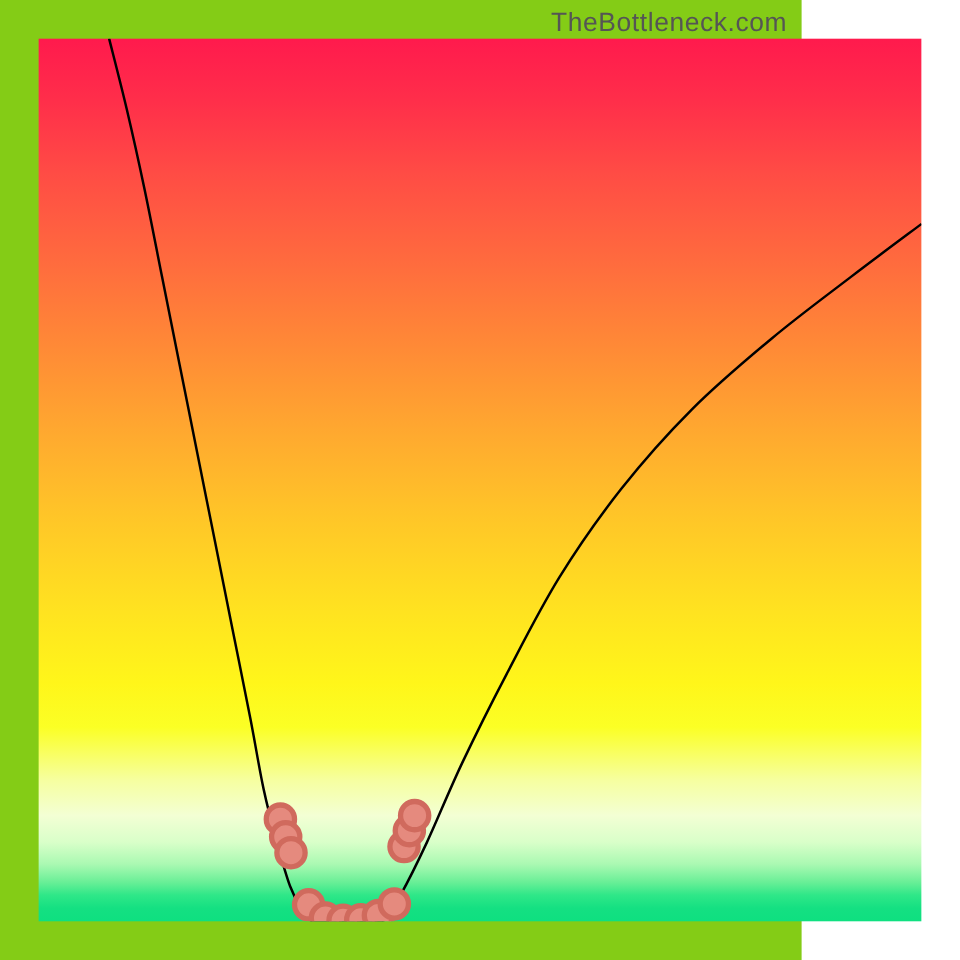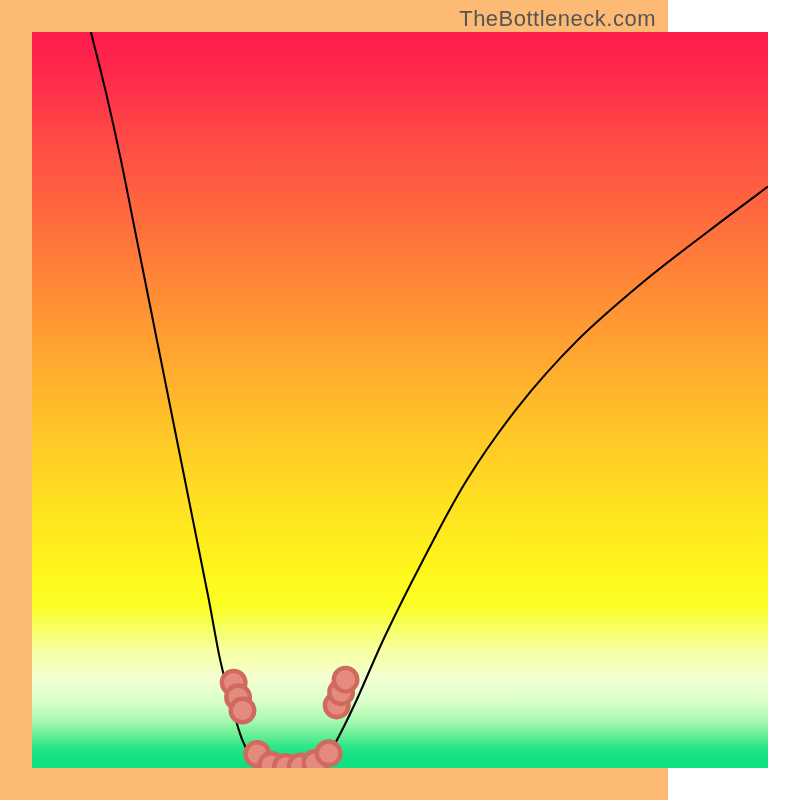--- a/index.html
+++ b/index.html
@@ -7,21 +7,21 @@
     padding: 0;
     width: 800px;
     height: 800px;
     overflow: hidden;
     font-family: Arial, Helvetica, sans-serif;
   }
   .frame {
     position: relative;
     width: 668px;
     height: 800px;
-    background: #fdba74;
+    background: #84cc16;
   }
   .watermark {
     position: absolute;
     top: 6px;
     right: 12px;
     color: #555;
     font-size: 22px;
     font-weight: 500;
     letter-spacing: 0.5px;
     z-index: 10;

